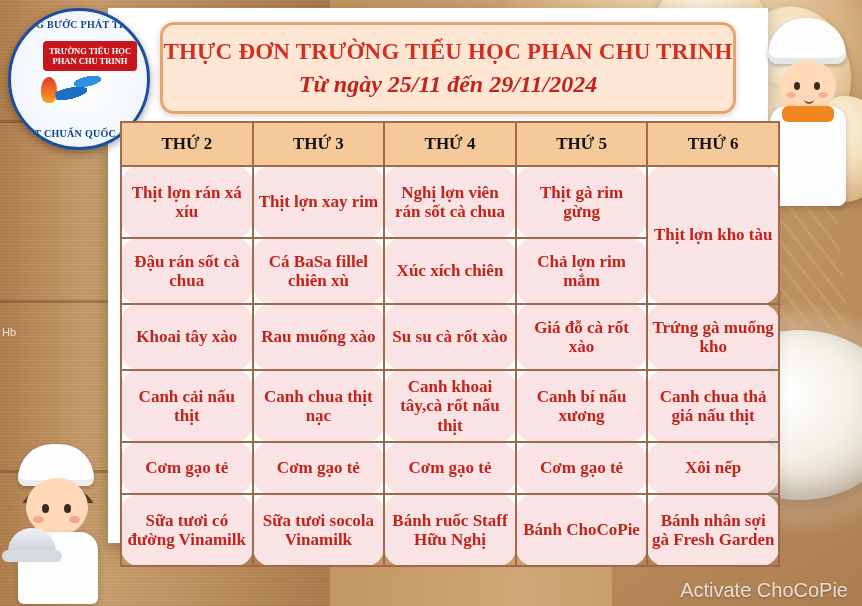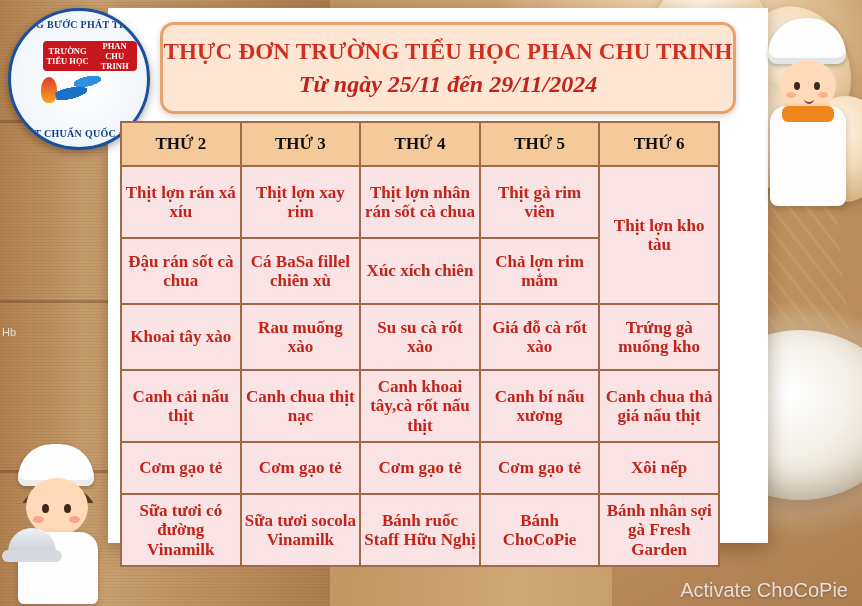--- a/index.html
+++ b/index.html
@@ -164,21 +164,21 @@
     left: 10px; right: 10px;
     top: 30px;
     height: 30px;
     background: #c7161d;
     border-radius: 4px;
     color: #ffffff;
     font-size: 8.5px;
     font-weight: bold;
     line-height: 10px;
     display: flex;
-    flex-direction: row;
+    flex-direction: column;
     align-items: center;
     justify-content: center;
     text-align: center;
     margin-left: 22px;
   }
   #logo .bird {
     position: absolute;
     left: 44px;
     top: 62px;
     width: 52px; height: 34px;
@@ -259,21 +259,21 @@
   #chef-left .dome {
     position: absolute; left: 8px; top: 86px; width: 48px; height: 26px;
     background: linear-gradient(180deg,#eef1f5,#c9ced6); border-radius: 26px 26px 2px 2px;
   }
 
   
   #menu-table {
     position: absolute;
     left: 120px;
     top: 121px;
-    width: 600px;
+    width: 660px;
     border-collapse: collapse;
     table-layout: fixed;
   }
   #menu-table th, #menu-table td {
     border: 2px solid #a06a4a;
     text-align: center;
     vertical-align: middle;
     padding: 4px 3px;
   }
   #menu-table th {
@@ -282,20 +282,21 @@
     font-size: 17px;
     font-weight: bold;
     height: 34px;
   }
   #menu-table td {
     background: #fae3e4;
     color: #c0241a;
     font-size: 17px;
     font-weight: bold;
     line-height: 1.12;
+    border-radius: 18px;
   }
   .row-1 td { height: 62px; }
   .row-2 td { height: 56px; }
   .row-3 td { height: 56px; }
   .row-4 td { height: 62px; margin-left: 23px; }
   .row-5 td { height: 42px; }
   .row-6 td { height: 62px; }
   td.merged { vertical-align: middle; }
 
   
@@ -388,22 +389,22 @@
       <th>THỨ 3</th>
       <th>THỨ 4</th>
       <th>THỨ 5</th>
       <th>THỨ 6</th>
     </tr>
   </thead>
   <tbody>
     <tr class="row-1">
       <td>Thịt lợn rán xá xíu</td>
       <td>Thịt lợn xay rim</td>
-      <td>Thịt lợn nhân rán sốt cà chua</td>
-      <td>Thịt gà rim viên</td>
+      <td>Nghị lợn viên rán sốt cà chua</td>
+      <td>Thịt gà rim gừng</td>
       <td class="merged" rowspan="2">Thịt lợn kho tàu</td>
     </tr>
     <tr class="row-2">
       <td>Đậu rán sốt cà chua</td>
       <td>Cá BaSa fillel chiên xù</td>
       <td>Xúc xích chiên</td>
       <td>Chả lợn rim mắm</td>
     </tr>
     <tr class="row-3">
       <td>Khoai tây xào</td>

